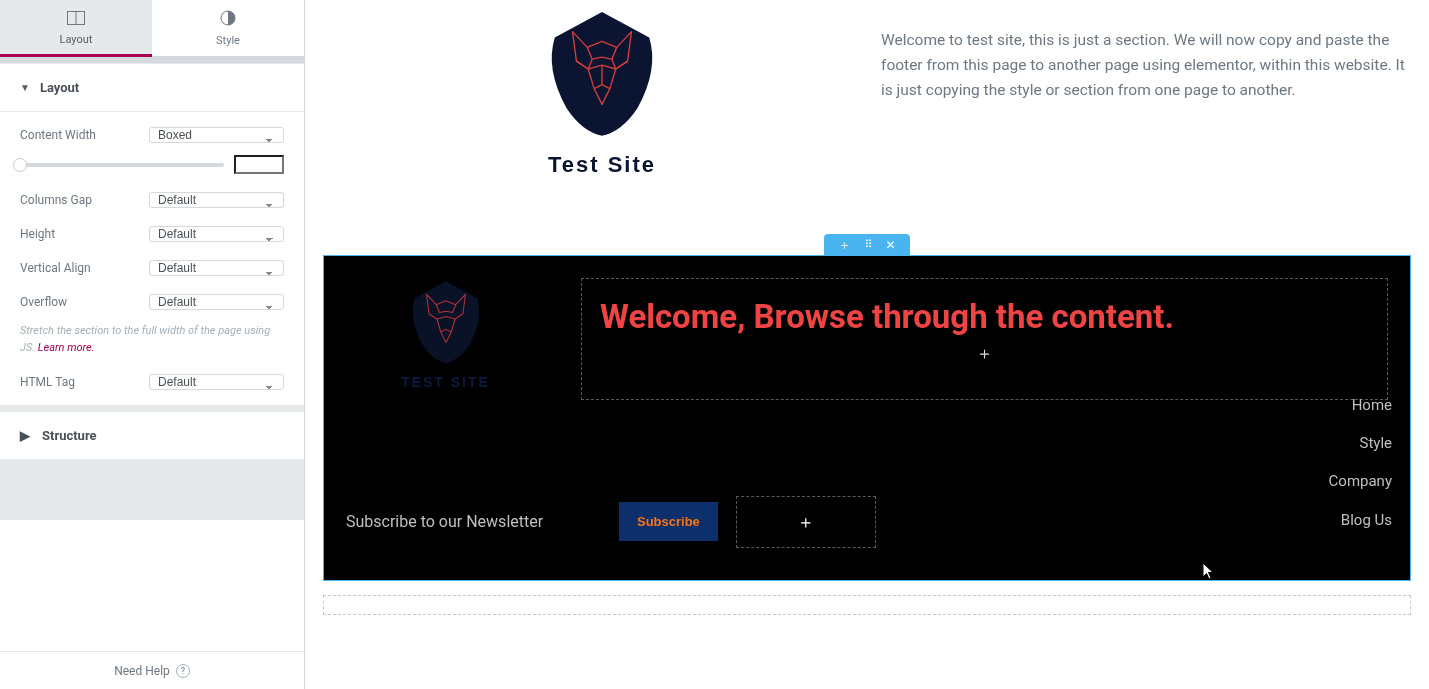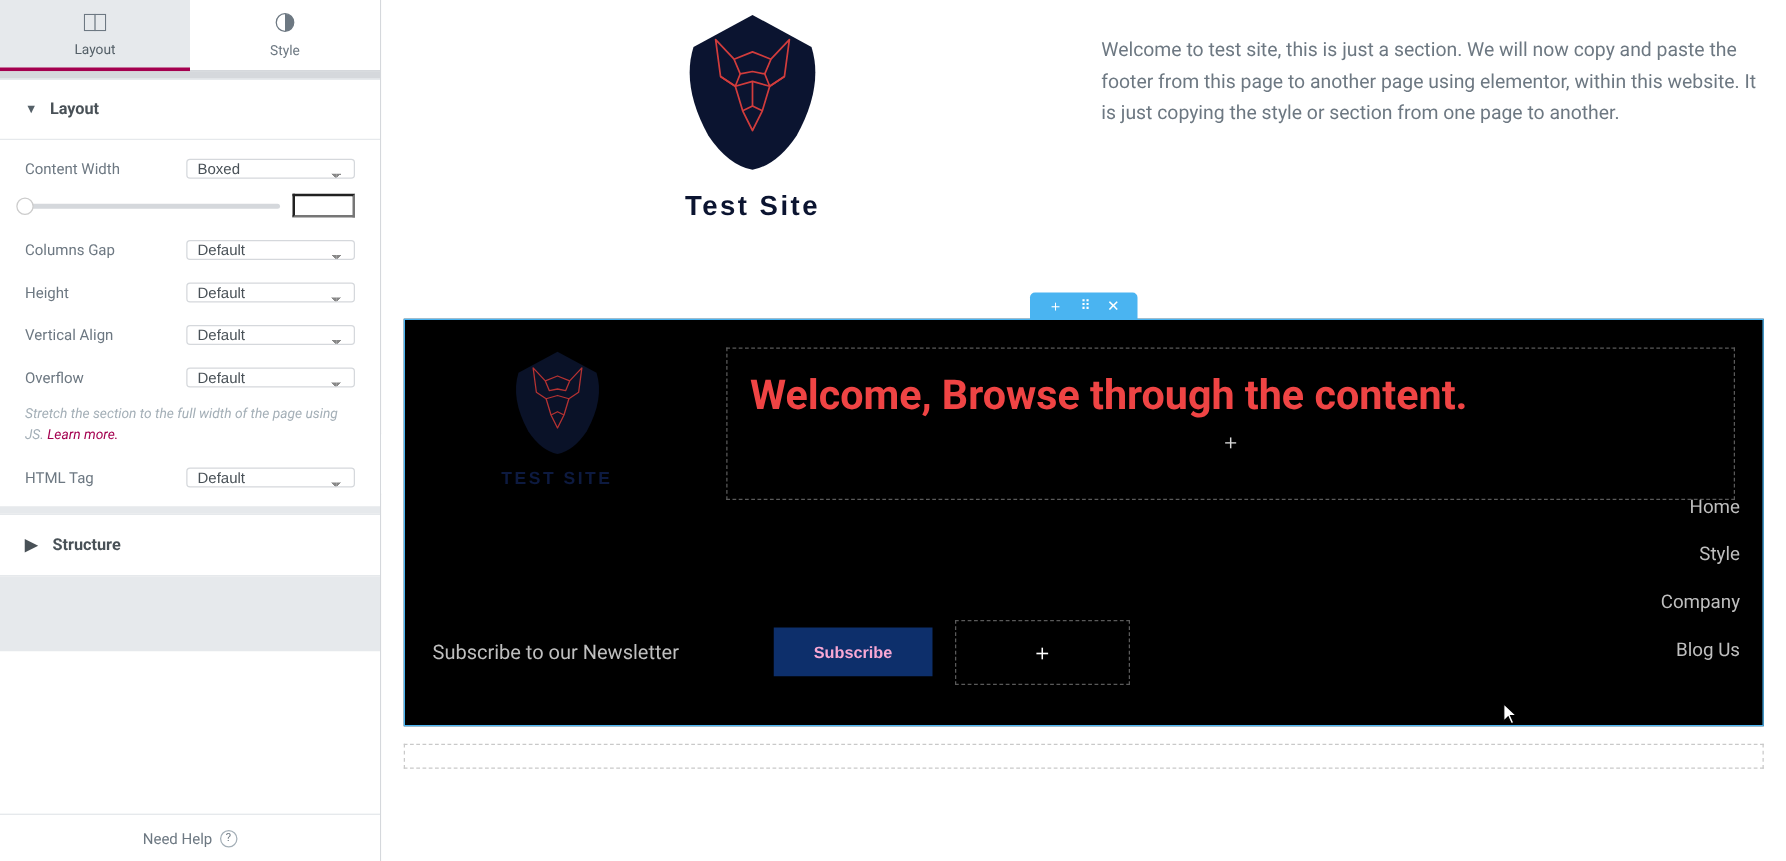--- a/index.html
+++ b/index.html
@@ -121,22 +121,22 @@
 .welcome-box { border: 1px dashed #5a5a5a; padding: 18px; min-height: 122px; }
 .welcome-h { font-size: 33px; font-weight: 700; color: #ef4444; }
 .plus-small { text-align: center; color: #fff; font-size: 17px; margin-top: 6px; opacity: .85; }
 
 .nav-list { position: absolute; right: 18px; top: 130px; list-style: none; text-align: right; }
 .nav-list li { color: #bfbfbf; font-size: 15px; line-height: 2.55; cursor: pointer; }
 
 .footer-row2 { display: flex; align-items: center; padding: 10px 18px 0; gap: 18px; margin-top: 86px; }
 .newsletter { color: #bfbfbf; font-size: 16px; width: 255px; }
 .subscribe-btn {
-  background: #0d2f6b; color: #f9a8d4; font-size: 13px; font-weight: 600;
-  padding: 12px 32px; border: none; cursor: pointer;
+  background: #0d2f6b; color: #f97316; font-size: 13px; font-weight: 600;
+  padding: 12px 18px; border: none; cursor: pointer;
 }
 .empty-drop { width: 140px; height: 52px; border: 1px dashed #5a5a5a; display: flex; align-items: center; justify-content: center; color: #fff; font-size: 18px; }
 
 .new-section { margin: 14px 0 0; height: 20px; border: 1px dashed #c9c9c9; }
 
 .cursor-fake {
   position: absolute; pointer-events: none; font-size: 16px; color: #000;
 }
 </style>
 </head>

